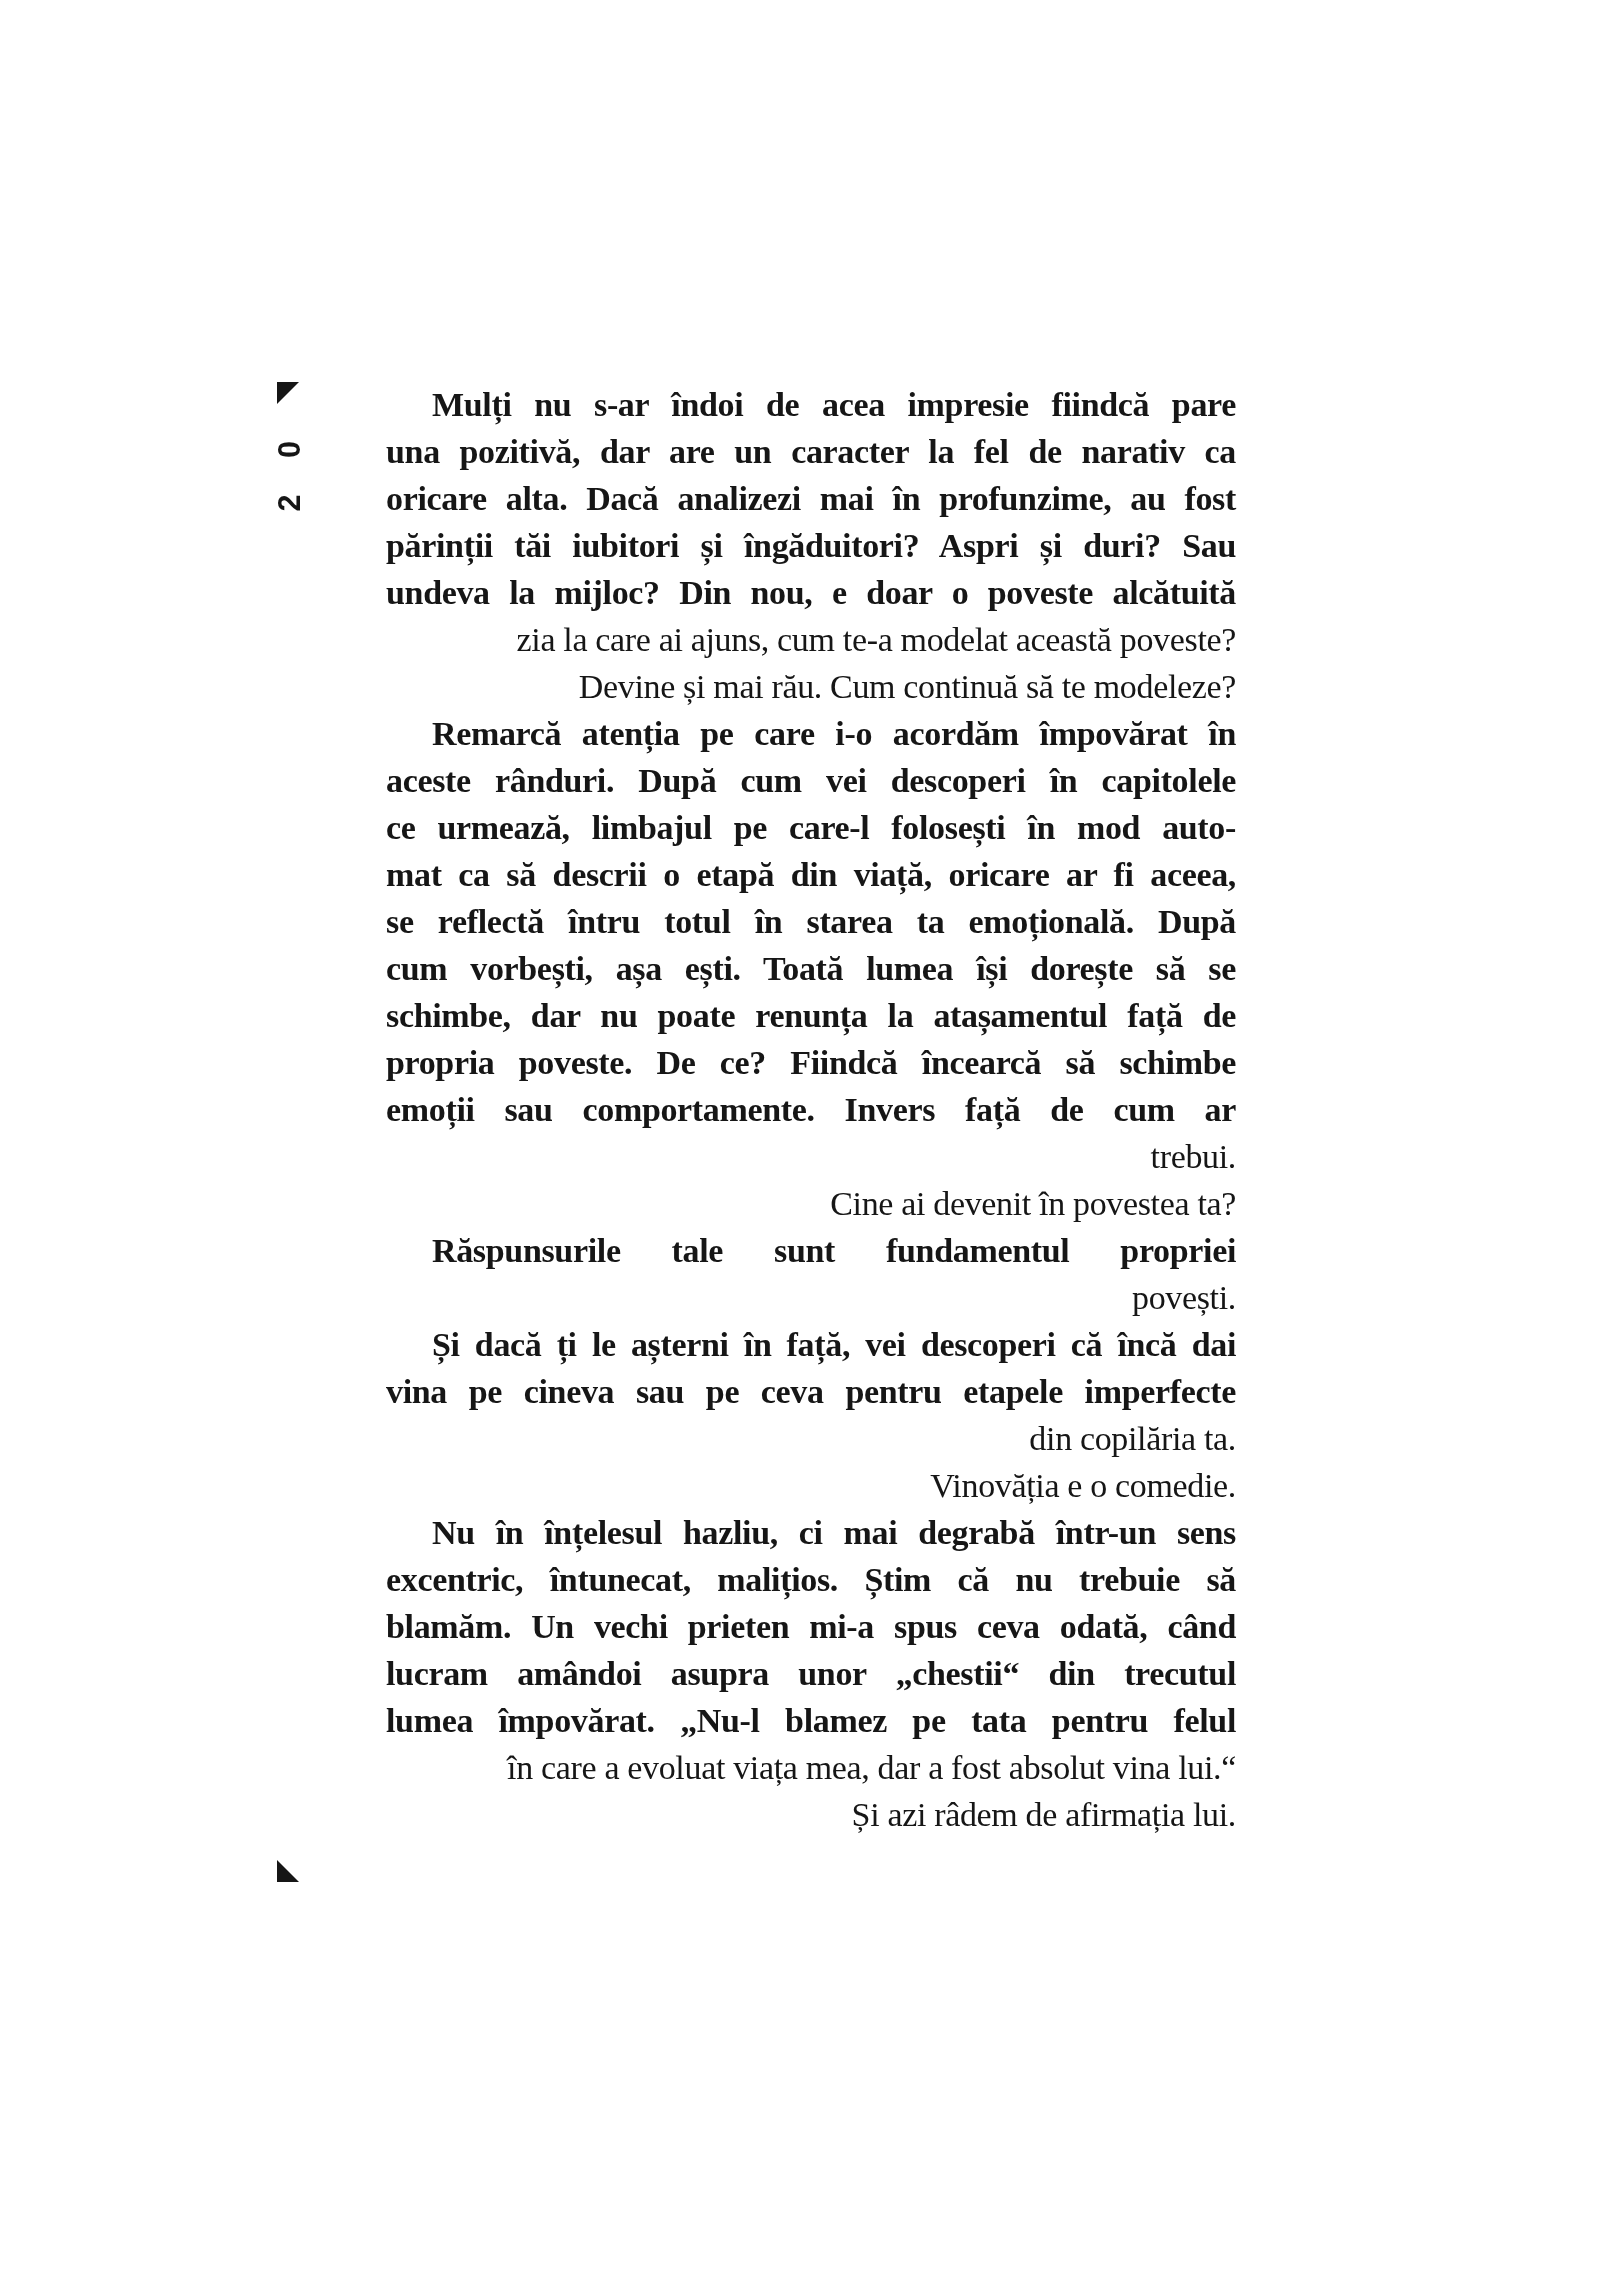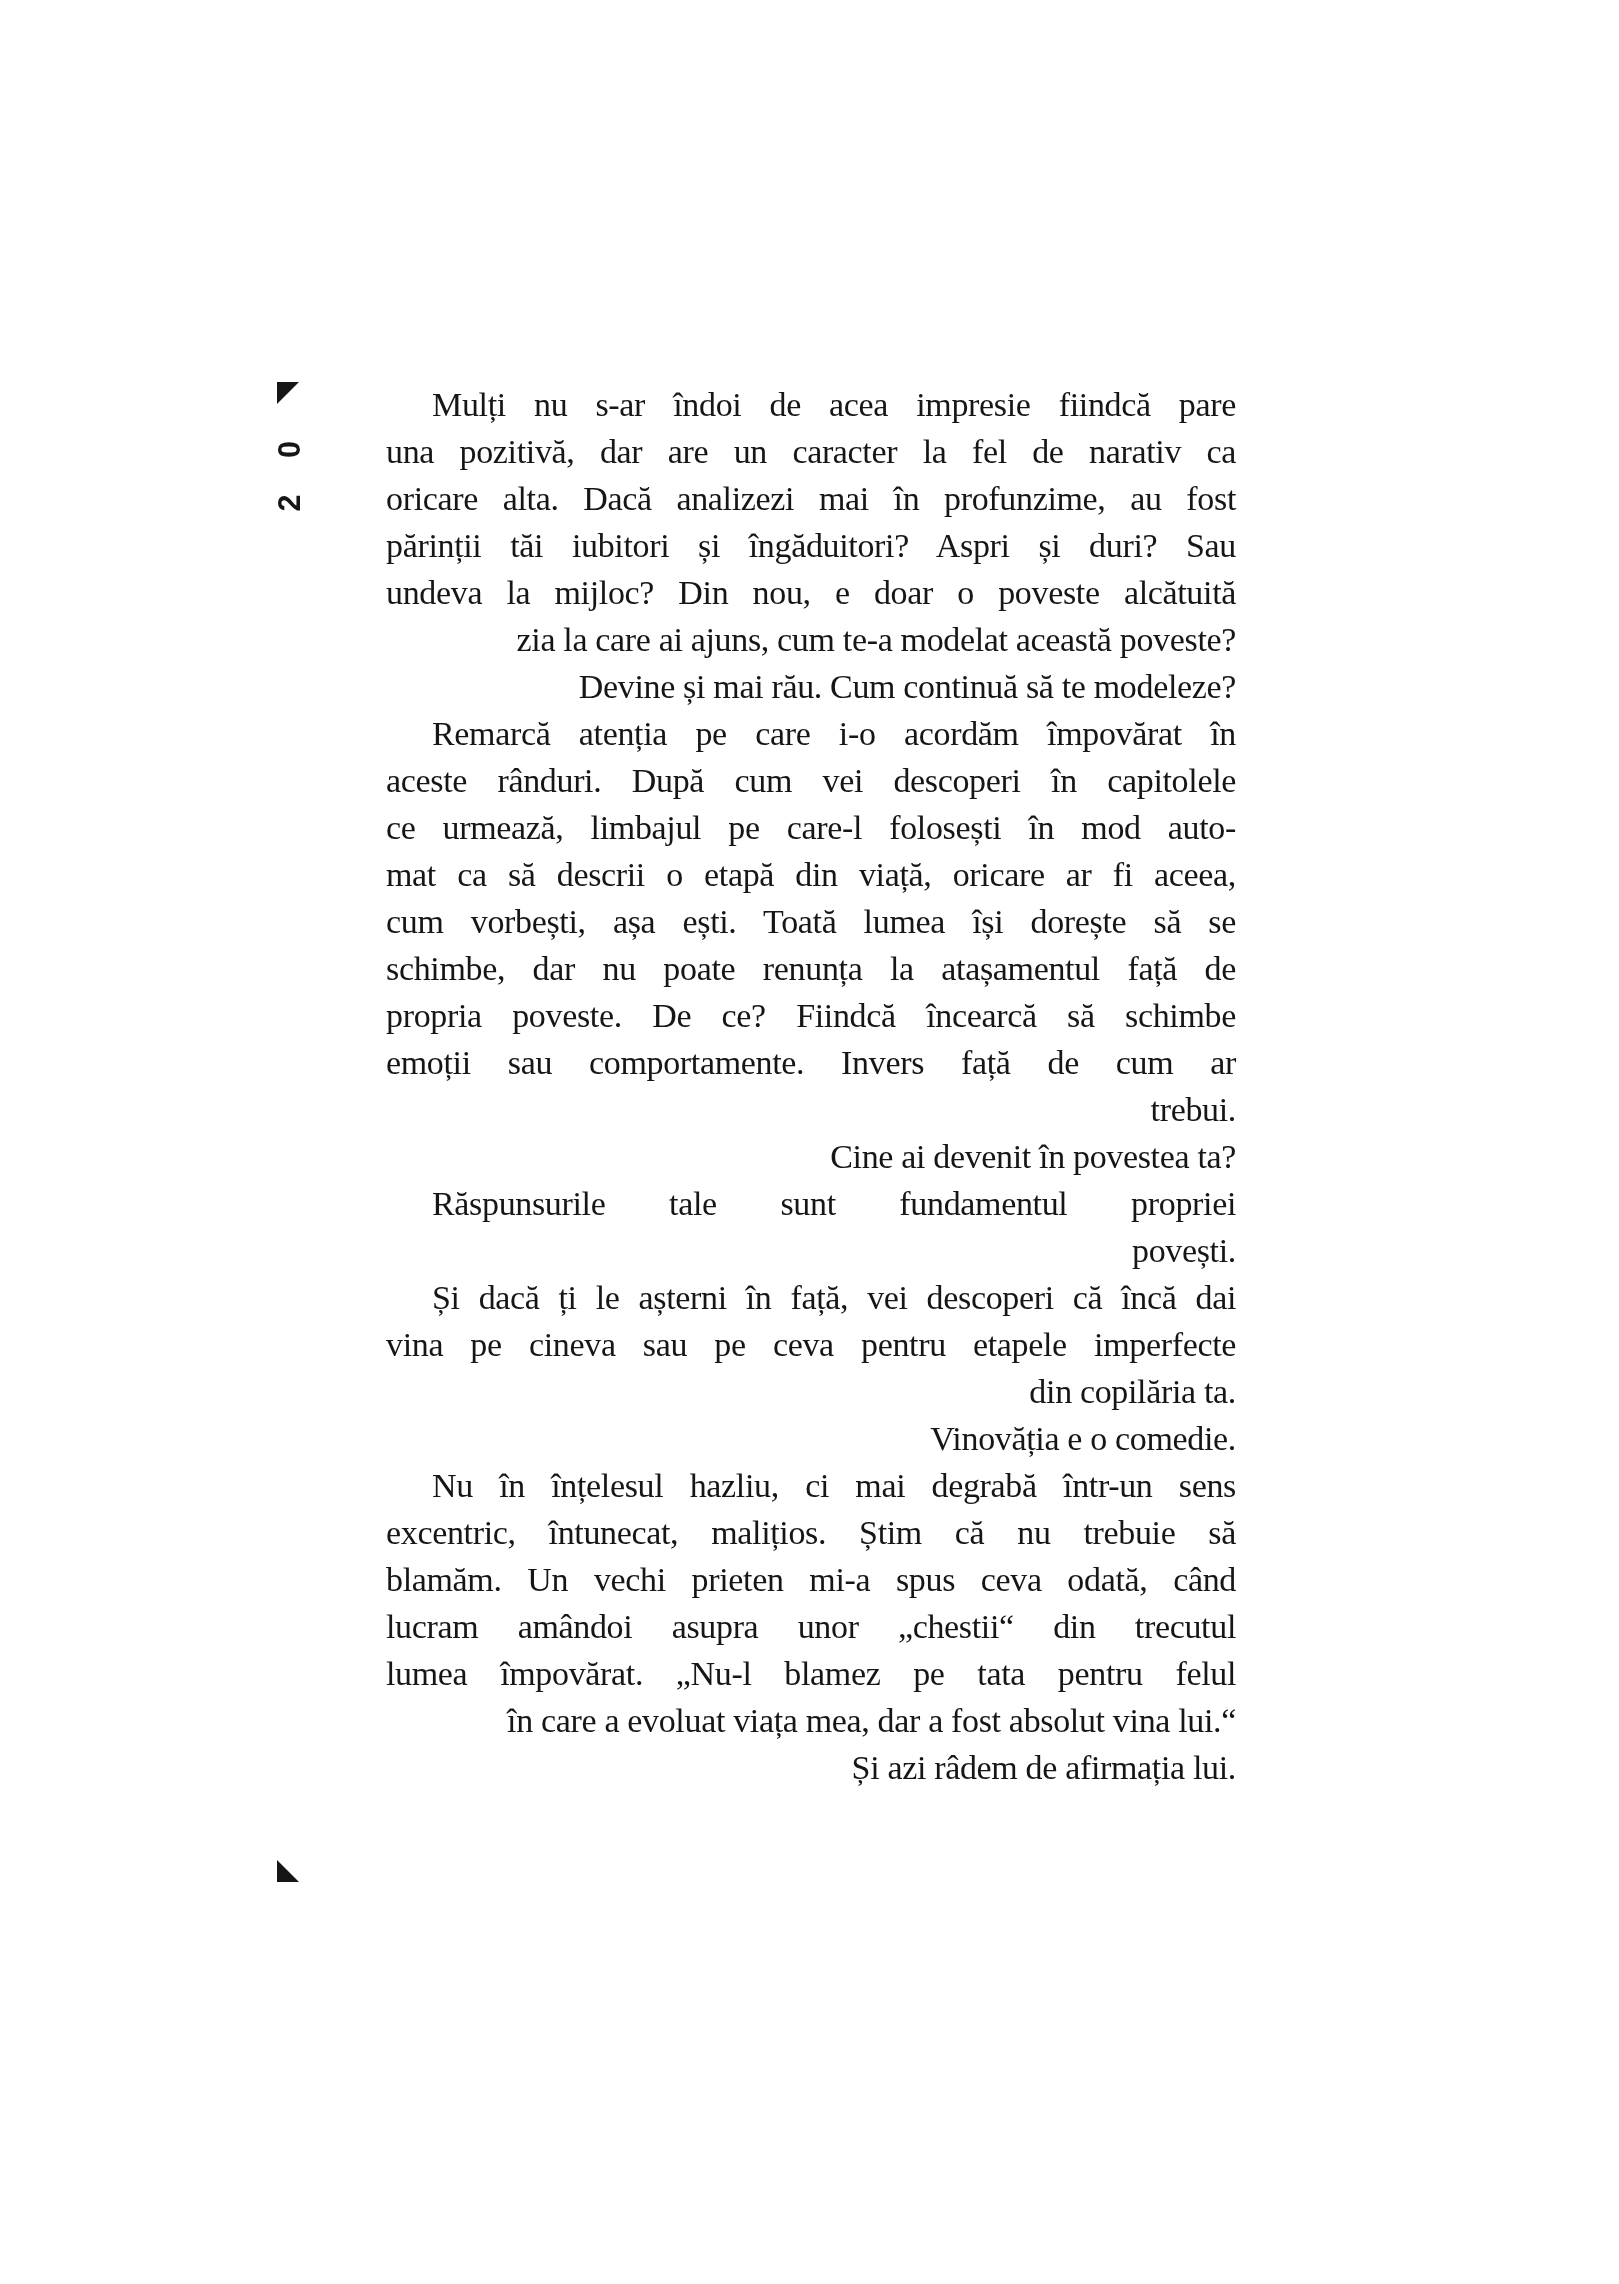--- a/index.html
+++ b/index.html
@@ -52,20 +52,21 @@
     letter-spacing: -0.01em;
     color: var(--ink);
   }
   .paragraph { margin: 0; }
   .line { white-space: nowrap; text-align: right; }
   .line.fill {
     white-space: normal;
     text-align: justify;
     text-align-last: justify;
     word-spacing: -0.12em;
+    font-weight: bold;
   }
   .line.indent { padding-left: 46px; }
 </style>
 </head>
 <body>
 
 <div class="page">
 
   <div class="tri tri-top"></div>
 
@@ -85,20 +86,21 @@
         <div class="line">zia la care ai ajuns, cum te-a modelat această poveste?</div>
       </div>
       <div class="paragraph">
         <div class="line indent">Devine și mai rău. Cum continuă să te modeleze?</div>
       </div>
       <div class="paragraph">
         <div class="line indent fill">Remarcă atenția pe care i-o acordăm împovărat în</div>
         <div class="line fill">aceste rânduri. După cum vei descoperi în capitolele</div>
         <div class="line fill">ce urmează, limbajul pe care-l folosești în mod auto-</div>
         <div class="line fill">mat ca să descrii o etapă din viață, oricare ar fi aceea,</div>
+        <div class="line fill">se reflectă întru totul în starea ta emoțională. După</div>
         <div class="line fill">cum vorbești, așa ești. Toată lumea își dorește să se</div>
         <div class="line fill">schimbe, dar nu poate renunța la atașamentul față de</div>
         <div class="line fill">propria poveste. De ce? Fiindcă încearcă să schimbe</div>
         <div class="line fill">emoții sau comportamente. Invers față de cum ar</div>
         <div class="line">trebui.</div>
       </div>
       <div class="paragraph">
         <div class="line indent">Cine ai devenit în povestea ta?</div>
       </div>
       <div class="paragraph">

